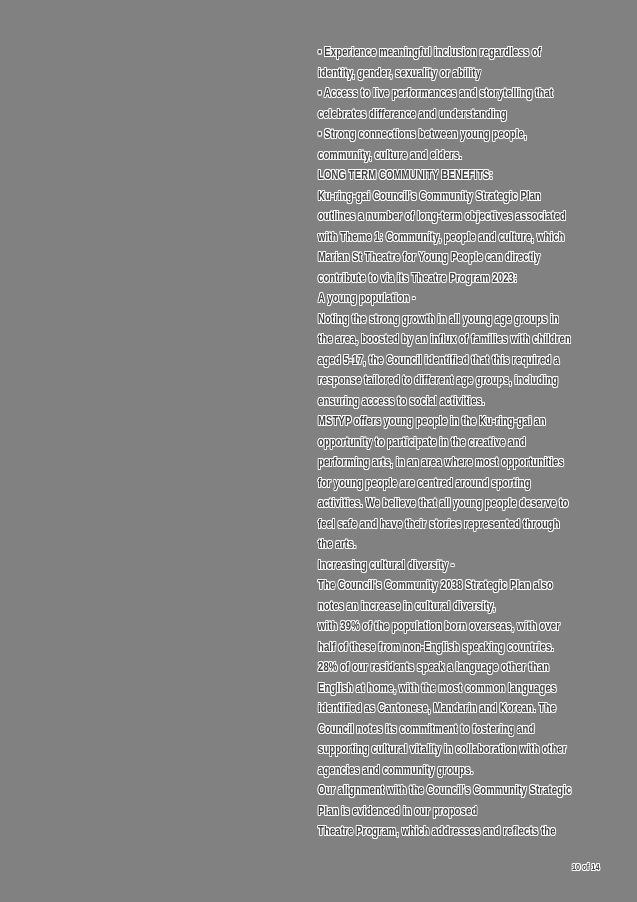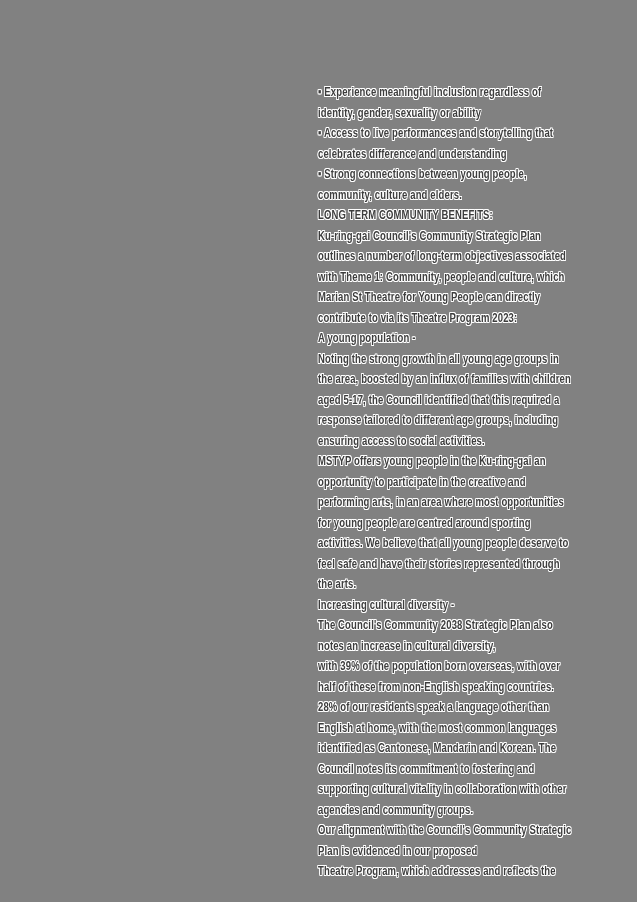--- a/index.html
+++ b/index.html
@@ -16,21 +16,20 @@
     height: 902px;
     background: var(--bg);
     overflow: hidden;
     font-family: "Liberation Sans", sans-serif;
     position: relative;
   }
   .page {
     position: absolute;
     inset: 0;
     background: var(--bg);
-    margin-top: 40px;
   }
   .text-block {
     position: absolute;
     left: 318px;
     top: 42px;
     width: 400px;
     transform: scaleX(0.73);
     transform-origin: 0 0;
     font-weight: bold;
     font-size: 13px;

